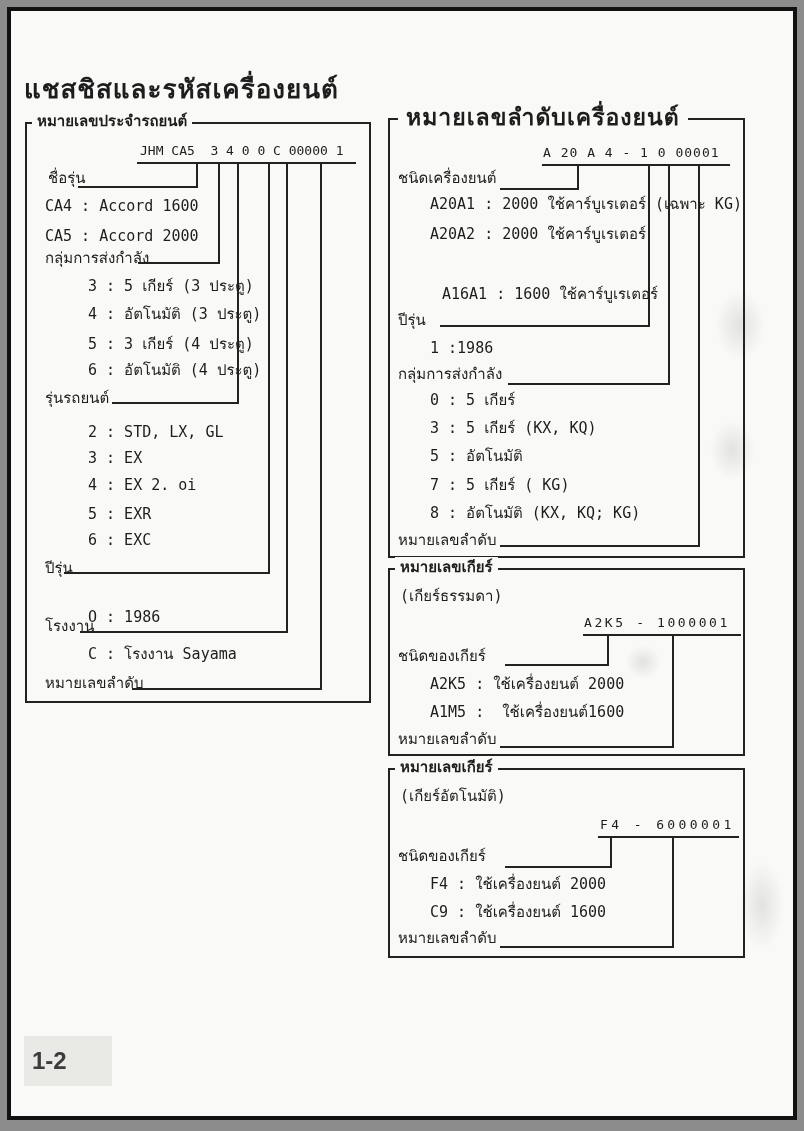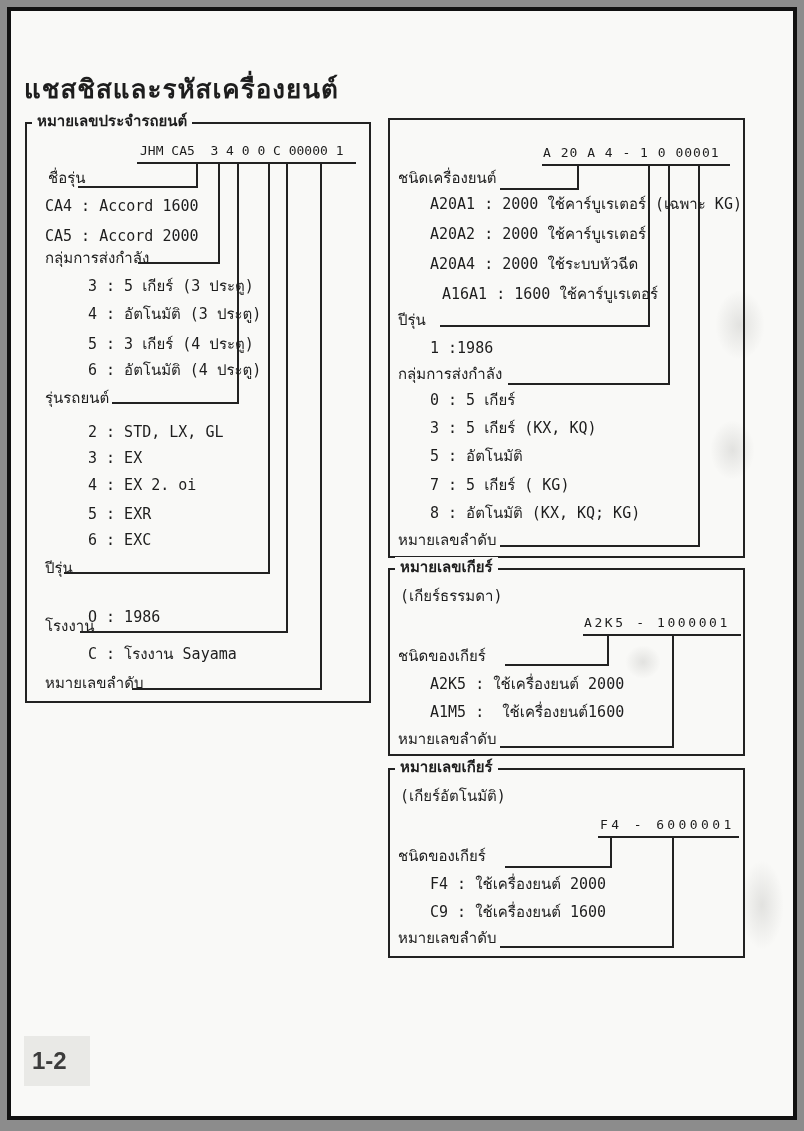--- a/index.html
+++ b/index.html
@@ -31,21 +31,21 @@
     font-family:"DejaVu Sans Mono","DejaVu Sans","Liberation Sans",sans-serif;
   }
   .code{
     position:absolute;white-space:pre;font-size:13px;line-height:18px;
     font-family:"DejaVu Sans Mono","Liberation Mono",monospace,sans-serif;
   }
   .ls1{letter-spacing:1px;} .ls2{letter-spacing:2.6px;} .ls3{letter-spacing:3.4px;}
   .hl{position:absolute;height:2px;background:#222;}
   .vl{position:absolute;width:2px;background:#222;}
   .pageno{
-    position:absolute;left:24px;top:1036px;width:66px;height:50px;background:#e9e9e6;
+    position:absolute;left:24px;top:1036px;width:88px;height:50px;background:#e9e9e6;
     font-size:24px;font-weight:bold;color:#3c3c3c;
     display:flex;align-items:center;padding-left:8px;box-sizing:border-box;
     font-family:"Liberation Sans","DejaVu Sans",sans-serif;
   }
   .smudge{position:absolute;border-radius:50%;pointer-events:none;
     background:radial-gradient(ellipse at center, rgba(60,60,55,0.12) 0%, rgba(60,60,55,0) 70%);}
 </style>
 </head>
 <body>
 
@@ -87,37 +87,37 @@
   <div class="row" style="left:88px;top:475px;">4 : EX 2. oi</div>
   <div class="row" style="left:88px;top:504px;">5 : EXR</div>
   <div class="row" style="left:88px;top:530px;">6 : EXC</div>
   <div class="row" style="left:45px;top:558px;">ปีรุ่น</div>
   <div class="row" style="left:88px;top:587px;margin-top:20px;">O : 1986</div>
   <div class="row" style="left:45px;top:616px;">โรงงาน</div>
   <div class="row" style="left:88px;top:644px;">C : โรงงาน Sayama</div>
   <div class="row" style="left:45px;top:673px;">หมายเลขลำดับ</div>
 
   <div class="box" style="left:388px;top:118px;width:357px;height:440px;"></div>
+  <div class="box-tag-lg" style="left:398px;top:103px;">หมายเลขลำดับเครื่องยนต์</div>
 
   <div class="code ls1" style="left:543px;top:144px;">A 20 A 4 - 1 0 00001</div>
   <div class="hl" style="left:542px;top:164px;width:188px;"></div>
 
   <div class="vl" style="left:577px;top:166px;height:24px;"></div>
   <div class="vl" style="left:648px;top:166px;height:161px;"></div>
   <div class="vl" style="left:668px;top:166px;height:219px;"></div>
   <div class="vl" style="left:698px;top:166px;height:381px;"></div>
   <div class="hl" style="left:500px;top:188px;width:79px;"></div>
   <div class="hl" style="left:440px;top:325px;width:210px;"></div>
   <div class="hl" style="left:508px;top:383px;width:162px;"></div>
   <div class="hl" style="left:500px;top:545px;width:200px;"></div>
 
   <div class="row" style="left:398px;top:168px;">ชนิดเครื่องยนต์</div>
   <div class="row" style="left:430px;top:194px;">A20A1 : 2000 ใช้คาร์บูเรเตอร์ (เฉพาะ KG)</div>
   <div class="row" style="left:430px;top:224px;">A20A2 : 2000 ใช้คาร์บูเรเตอร์</div>
-  <div class="row" style="left:430px;top:254px;">A20A4 : 2000 ใช้ระบบหัวฉีด</div>
   <div class="row" style="left:430px;top:284px;margin-left:12px;">A16A1 : 1600 ใช้คาร์บูเรเตอร์</div>
   <div class="row" style="left:398px;top:310px;">ปีรุ่น</div>
   <div class="row" style="left:430px;top:338px;">1 :1986</div>
   <div class="row" style="left:398px;top:364px;">กลุ่มการส่งกำลัง</div>
   <div class="row" style="left:430px;top:390px;">0 : 5 เกียร์</div>
   <div class="row" style="left:430px;top:418px;">3 : 5 เกียร์ (KX, KQ)</div>
   <div class="row" style="left:430px;top:446px;text-align:center;">5 : อัตโนมัติ</div>
   <div class="row" style="left:430px;top:475px;">7 : 5 เกียร์ ( KG)</div>
   <div class="row" style="left:430px;top:503px;">8 : อัตโนมัติ (KX, KQ; KG)</div>
   <div class="row" style="left:398px;top:530px;">หมายเลขลำดับ</div>

